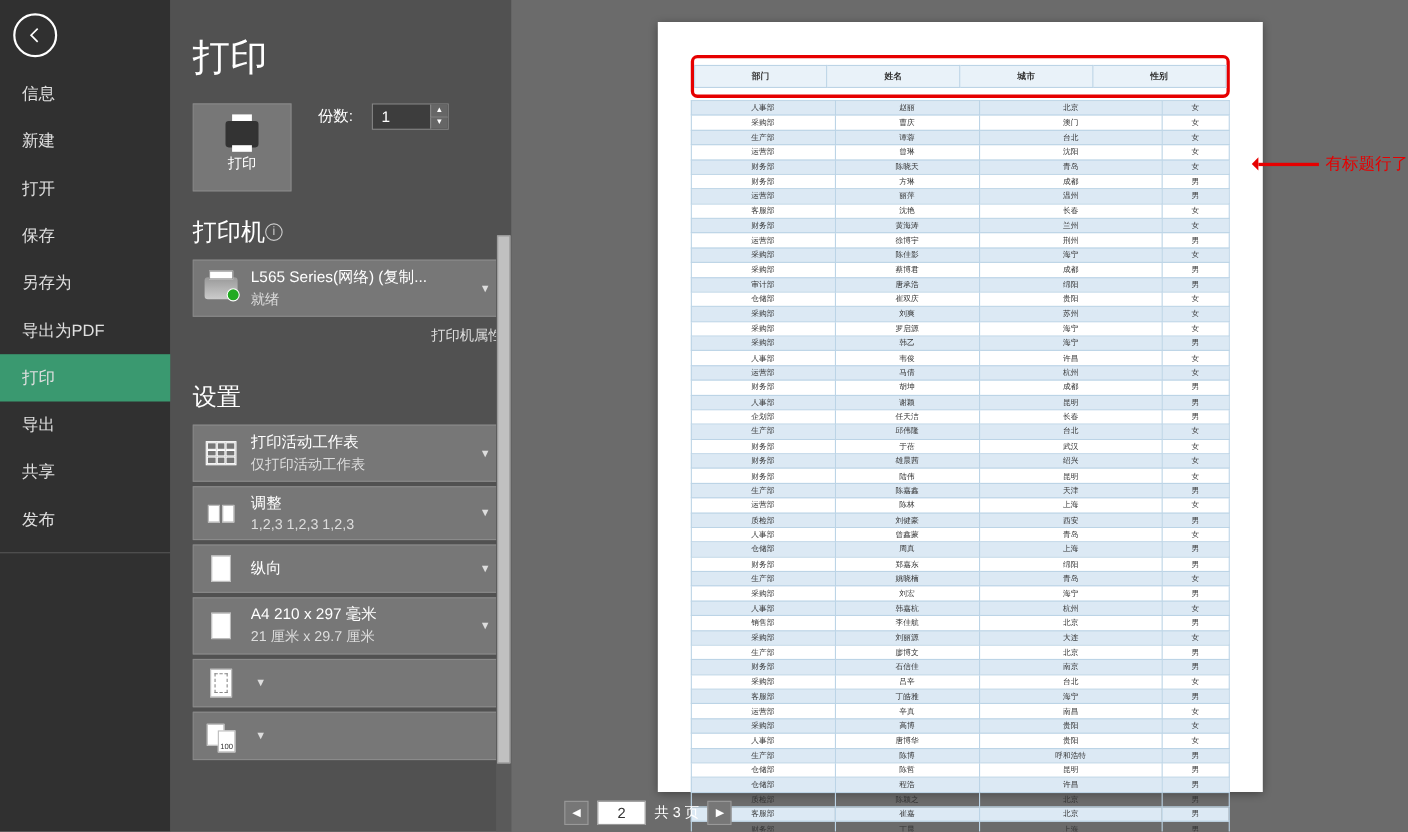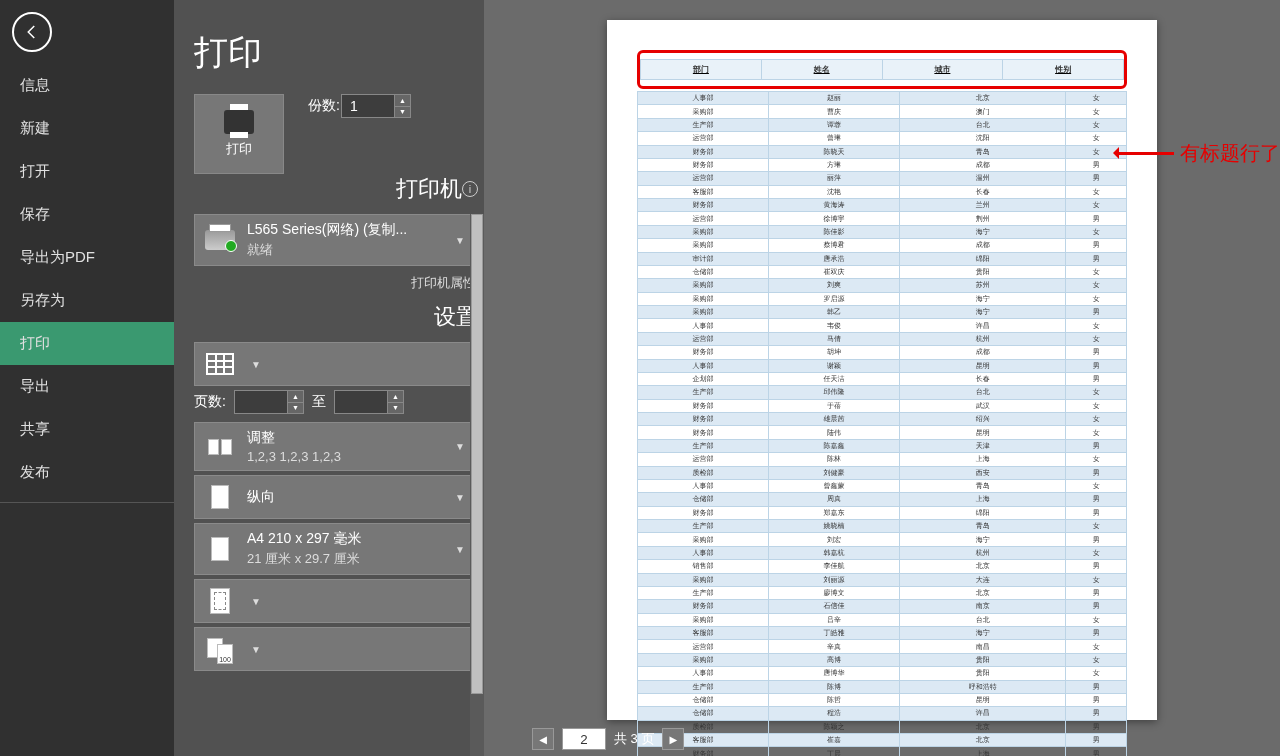--- a/index.html
+++ b/index.html
@@ -1,44 +1,44 @@
 <!DOCTYPE html>
 <html><head>
 <meta charset="utf-8">
 <style>
 * { margin: 0; padding: 0; box-sizing: border-box; font-family: "Microsoft YaHei", Arial, sans-serif; }
 body { background: #6c6c6c; width: 1280px; height: 756px; overflow: hidden; display: flex; }
 
 
-.sidebar { width: 174px; background: #303030; color: #fff; display: flex; flex-direction: column; }
+.sidebar { width: 155px; background: #303030; color: #fff; display: flex; flex-direction: column; }
 .back-btn { width: 40px; height: 40px; margin: 12px; border: 2px solid #fff; border-radius: 50%; display: flex; align-items: center; justify-content: center; cursor: pointer; }
 .back-btn svg { fill: #fff; }
 .nav-item { padding: 12px 20px; color: #e0e0e0; font-size: 15px; cursor: pointer; }
 .nav-item.active { background: #3a9970; }
 .nav-divider { border-top: 1px solid #555; margin: 8px 0; }
 
 
 .center { width: 310px; background: #515151; color: #fff; padding: 0 6px 0 20px; position: relative; display: flex; flex-direction: column; }
 .center-inner { flex: 1; overflow: hidden; }
 .page-title { font-size: 34px; font-weight: 300; color: #fff; padding: 30px 0 18px 0; }
 .print-head { display: flex; gap: 24px; align-items: flex-start; }
 .print-btn-block { width: 90px; height: 80px; background: #777; border: 1px solid #888; display: flex; flex-direction: column; align-items: center; justify-content: center; gap: 6px; cursor: pointer; }
 .print-btn-block .picon { width: 30px; height: 24px; background: #333; border: 2px solid #333; border-radius: 3px; position: relative; }
 .print-btn-block .picon::before { content:""; position:absolute; top:-8px; left:4px; right:4px; height:6px; background:#fff; }
 .print-btn-block .picon::after { content:""; position:absolute; bottom:-6px; left:4px; right:4px; height:6px; background:#fff; }
 .print-btn-block .plabel { font-size: 13px; }
-.copies-row { display: flex; align-items: center; gap: 1px; }
+.copies-row { display: flex; align-items: center; gap: 17px; }
 .copies-label { font-size: 14px; }
 .copies-input { width: 70px; height: 24px; background: #3d3d3d; border: 1px solid #888; color: #fff; padding: 0 20px 0 8px; font-size: 14px; }
 .spinner-wrap { position: relative; }
 .spinner { position:absolute; right:1px; top:1px; bottom:1px; width:16px; display:flex; flex-direction:column; }
 .spinner div { flex:1; background:#666; display:flex; align-items:center; justify-content:center; font-size:7px; cursor:pointer; border-left:1px solid #888; }
 .spinner div:first-child { border-bottom:1px solid #888; }
 
-.section-title { font-size: 22px; font-weight: 300; margin-bottom: 10px; display:flex; align-items:center; justify-content:flex-end; }
+.section-title { font-size: 22px; font-weight: 300; margin-top: 22px; margin-bottom: 10px; display:flex; align-items:center; justify-content:flex-start; }
 .info-icon { width:16px; height:16px; border:1px solid #ccc; border-radius:50%; font-size:11px; display:flex; align-items:center; justify-content:center; color:#ccc; }
 
 .combo { background: #777; border: 1px solid #8a8a8a; display: flex; align-items: center; padding: 6px 8px; gap: 10px; cursor: pointer; position:relative; margin-bottom:4px; }
 .combo .cicon { width: 34px; height: 30px; display:flex; align-items:center; justify-content:center; flex-shrink:0; }
 .combo .ctxt { flex:1; display:flex; flex-direction:column; gap:2px; }
 .combo .ctxt .line1 { font-size: 14px; color: #fff; white-space:nowrap; overflow:hidden; text-overflow:ellipsis; }
 .combo .ctxt .line2 { font-size: 13px; color: #ddd; white-space:nowrap; overflow:hidden; text-overflow:ellipsis; }
 .combo .darrow { width:18px; font-size:10px; color:#ddd; text-align:center; }
 .right-link { text-align:right; font-size:13px; color:#ddd; padding:4px 2px 10px 0; cursor:pointer; }
 .page-range { display:flex; align-items:center; gap:8px; margin:4px 0 8px 0; flex-wrap:wrap; }
@@ -59,26 +59,26 @@
 .i-pageA4 { width:18px; height:24px; background:#fff; border:1px solid #bbb; }
 .i-margin { width:20px; height:26px; background:#fff; border:1px solid #bbb; position:relative; }
 .i-margin::before { content:""; position:absolute; inset:3px; border:1px dashed #888; }
 .i-scale { position:relative; width:26px; height:22px; }
 .i-scale .a { position:absolute; width:16px; height:20px; background:#fff; border:1px solid #bbb; }
 .i-scale .b { position:absolute; left:10px; top:6px; width:16px; height:20px; background:#fff; border:1px solid #bbb; font-size:7px; color:#333; display:flex; align-items:flex-end; justify-content:center; }
 
 
 .preview { flex:1; background:#6b6b6b; position:relative; padding:20px 0 40px 0; display:flex; justify-content:center; align-items:flex-start; }
 .paper { width:550px; height:700px; background:#fff; box-shadow:0 2px 8px rgba(0,0,0,0.4); padding:30px 30px; }
-.header-box { border:3px solid #e60000; border-radius:6px; padding:6px 0; margin-bottom:2px;text-decoration:underline; }
+.header-box { border:3px solid #e60000; border-radius:6px; padding:6px 0; margin-bottom:2px; }
 .tbl { width:100%; border-collapse:collapse; font-size:7px; color:#333; }
 .tbl th { border:1px solid #bcd4e6; background:#e9f2f9; padding:4px 2px; font-size:8px; font-weight:bold; }
 .tbl td { border:1px solid #bcd4e6; padding:1.2px 2px; text-align:center; }
 .tbl tr:nth-child(odd) td { background:#dce9f4; }
-.annotation { position:absolute; top:140px; right:0; color:#e60000; font-size:20px; display:flex; align-items:center; gap:6px; white-space:nowrap; }
+.annotation { position:absolute; top:140px; right:0; color:#e60000; font-size:15px; display:flex; align-items:center; gap:6px; white-space:nowrap; }
 .annotation .arrow-line { width:55px; height:3px; background:#e60000; position:relative; }
 .annotation .arrow-line::before { content:""; position:absolute; left:-12px; top:-5px; border:6px solid transparent; border-right-color:#e60000; }
 
 
 .pager { position:absolute; left:48px; bottom:6px; display:flex; align-items:center; gap:8px; color:#fff; font-size:13px; }
 .pager .pbtn { width:22px; height:22px; background:#777; border:1px solid #999; display:flex; align-items:center; justify-content:center; cursor:pointer; font-size:10px; }
 .pager .pnum { width:44px; height:22px; background:#fff; color:#333; border:1px solid #999; text-align:center; padding:2px 0; }
 </style>
 </head>
 <body>
@@ -87,22 +87,22 @@
   <div class="back-btn">
     <svg width="18" height="18" viewBox="0 0 24 24">
         <path d="M15 4l-8 8 8 8" stroke="#fff" stroke-width="2" fill="none"></path>
       </svg>
   </div>
   <div id="nav-items">
       <div class="nav-item">信息</div>
       <div class="nav-item">新建</div>
       <div class="nav-item">打开</div>
       <div class="nav-item">保存</div>
+      <div class="nav-item">另存为</div>
       <div class="nav-item">导出为PDF</div>
-      <div class="nav-item">另存为</div>
       <div class="nav-item active">打印</div>
       <div class="nav-item">导出</div>
       <div class="nav-item">共享</div>
       <div class="nav-item">发布</div>
     </div>
   <div class="nav-divider"></div>
 </div>
 
 <div class="center">
  <div class="center-inner">
@@ -150,35 +150,27 @@
             <div></div>
             <div></div>
             <div></div>
             <div></div>
             <div></div>
             <div></div>
             <div></div>
             <div></div>
           </div>
         </div>
-    <div class="darrow">▼</div>
-  </div>
-
-  <div class="page-range">
-    <span class="lbl">页数:</span>
-    <div class="spinner-wrap"><input class="pinput" value="" style=""><div class="spinner">
-            <div>▲</div>
-            <div>▼</div>
-          </div></div>
-    <span class="lbl">至</span>
-    <div class="spinner-wrap"><input class="pinput" value="" style=""><div class="spinner">
-            <div>▲</div>
-            <div>▼</div>
-          </div></div>
-  </div>
+    <div class="ctxt">
+      <div class="line1">打印活动工作表</div>
+      <div class="line2">仅打印活动工作表</div>
+    </div>
+    <div class="darrow">▼</div>
+  </div>
+
 
   <div class="combo">
     <div class="cicon">
           <div class="i-pages">
             <span></span>
             <span></span>
           </div>
         </div>
     <div class="ctxt">
       <div class="line1">调整</div>

